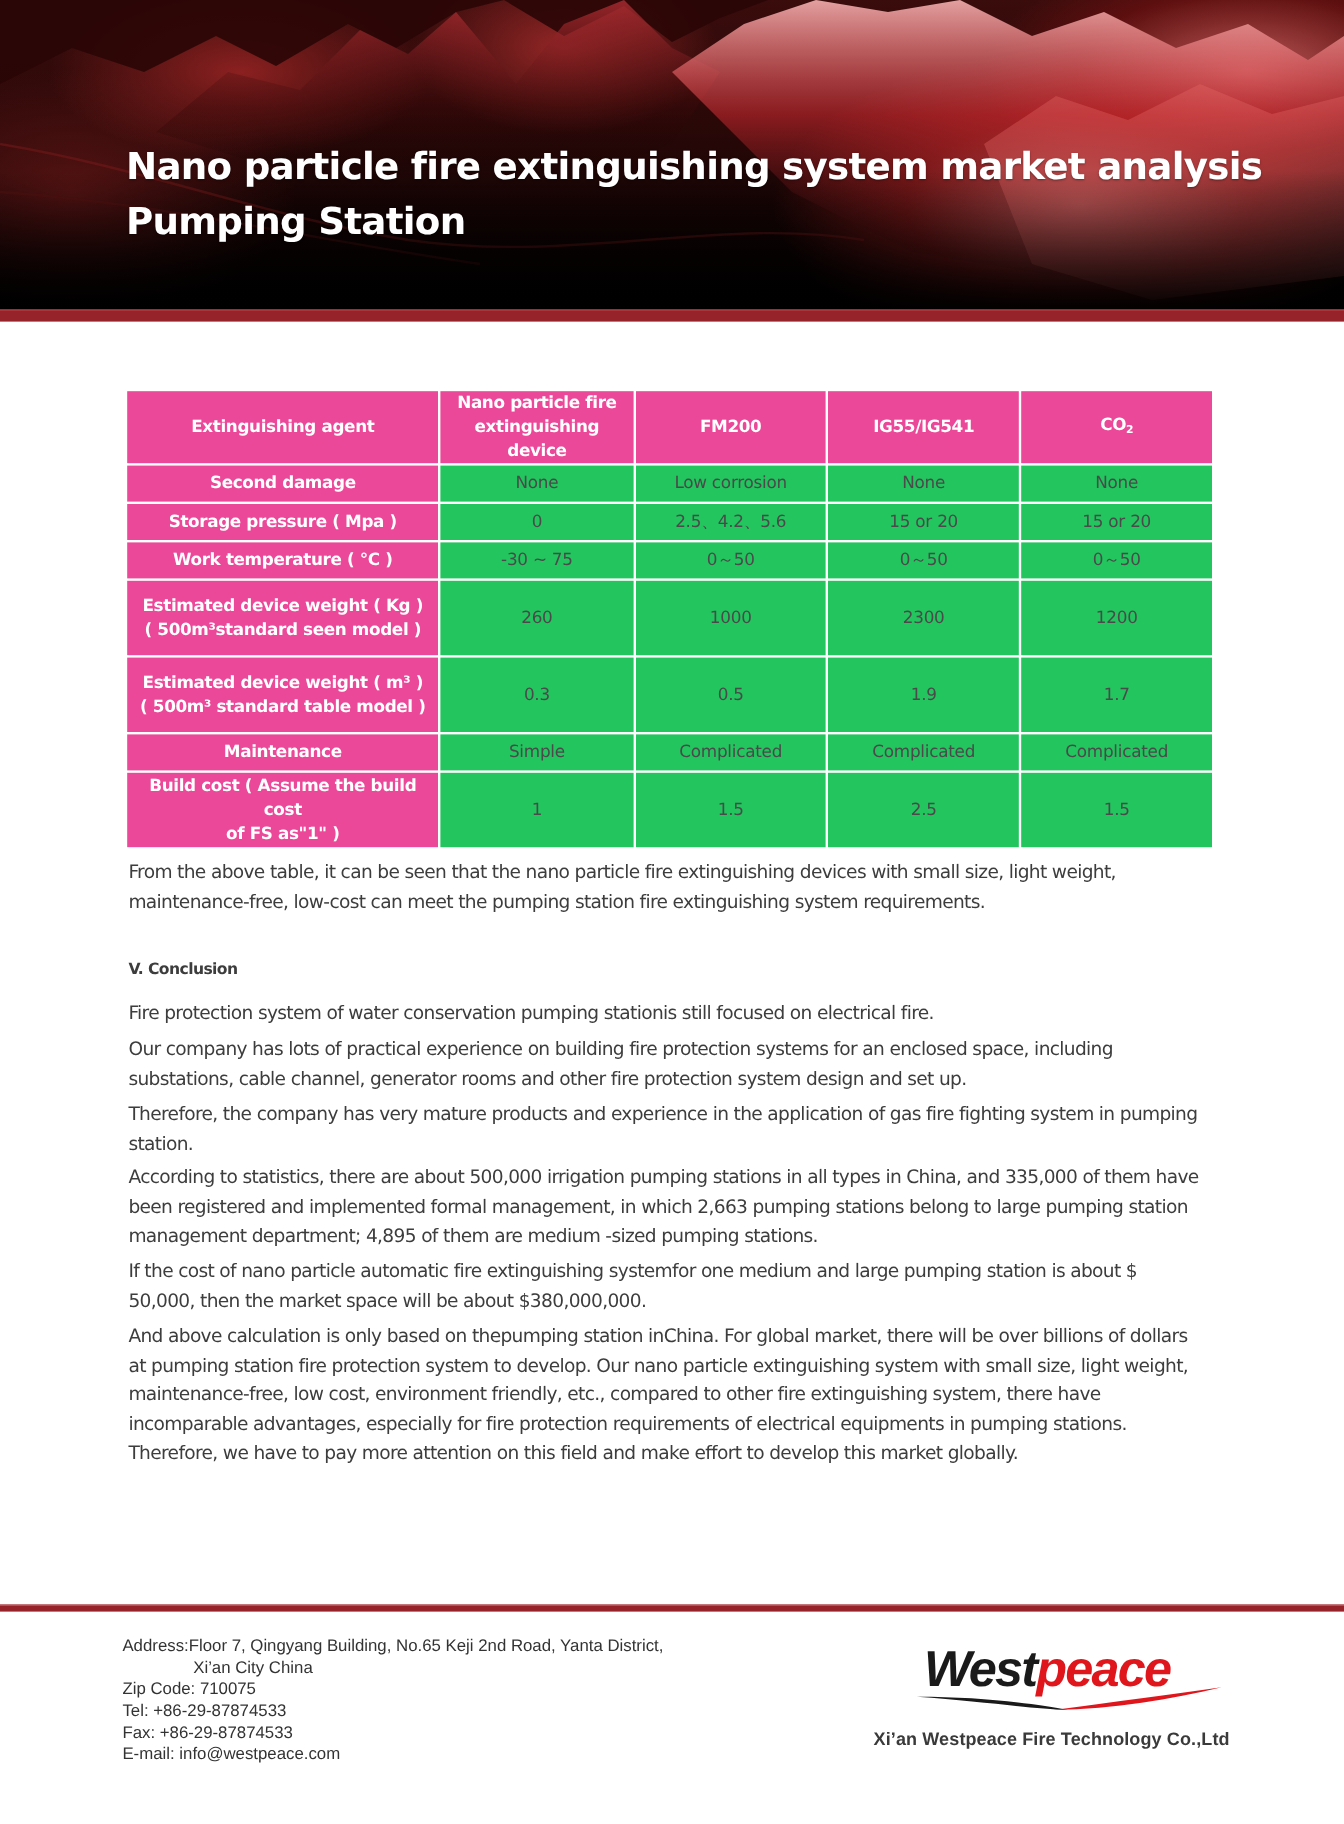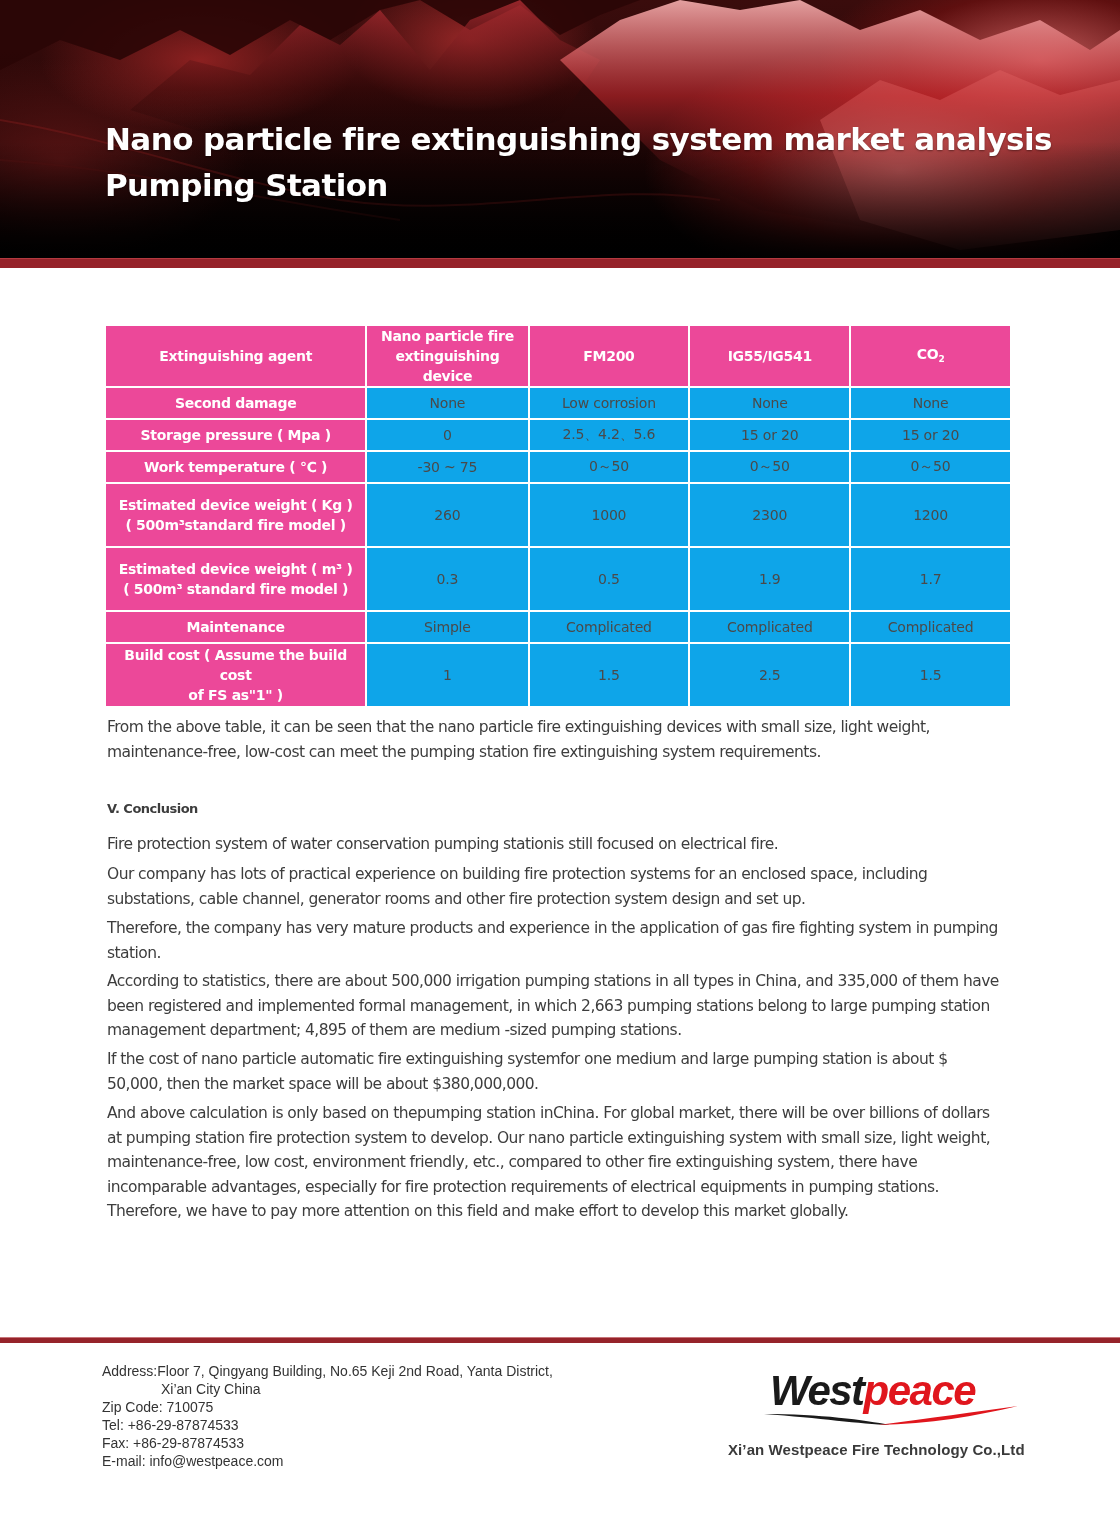--- a/index.html
+++ b/index.html
@@ -36,21 +36,21 @@
     font-family: "DejaVu Sans", sans-serif;
   }
   table.compare td, table.compare th {
     text-align: center; vertical-align: middle; padding: 0 4px;
   }
   table.compare th {
     background: #ec4899; color: #ffffff; font-weight: bold; font-size: 14px; line-height: 20px;
     letter-spacing: -0.3px;
   }
   table.compare td {
-    background: #0ea5e9; color: #4a4a4a; font-size: 14px; letter-spacing: -0.2px;
+    background: #22c55e; color: #4a4a4a; font-size: 14px; letter-spacing: -0.2px;
   }
   table.compare th.rowhead { width: 262px; }
   table.compare .sub { font-size: 9px; vertical-align: -3px; }
 
   .para {
     position: absolute; left: 107px; width: 900px; font-family: "DejaVu Sans", sans-serif;
     font-size: 15.5px; line-height: 24.5px; color: #3d3d3d; letter-spacing: -0.55px; margin: 0;
   }
   .section-heading {
     position: absolute; left: 107px; top: 801px; font-family: "DejaVu Sans", sans-serif;
@@ -143,31 +143,31 @@
   <tr style="height:30px;">
     <th class="rowhead">Work temperature ( ℃ )</th>
     <td>-30 ~ 75</td>
     <td>0～50</td>
     <td>0～50</td>
     <td>0～50</td>
   </tr>
   <tr style="height:62px;">
     <th class="rowhead">
       <div>Estimated device weight ( Kg )</div>
-      <div>( 500m³standard fire model )</div>
+      <div>( 500m³standard seen model )</div>
     </th>
     <td>260</td>
     <td>1000</td>
     <td>2300</td>
     <td>1200</td>
   </tr>
   <tr style="height:62px;">
     <th class="rowhead">
       <div>Estimated device weight ( m³ )</div>
-      <div>( 500m³ standard fire model )</div>
+      <div>( 500m³ standard table model )</div>
     </th>
     <td>0.3</td>
     <td>0.5</td>
     <td>1.9</td>
     <td>1.7</td>
   </tr>
   <tr style="height:30px;">
     <th class="rowhead">Maintenance</th>
     <td>Simple</td>
     <td>Complicated</td>

